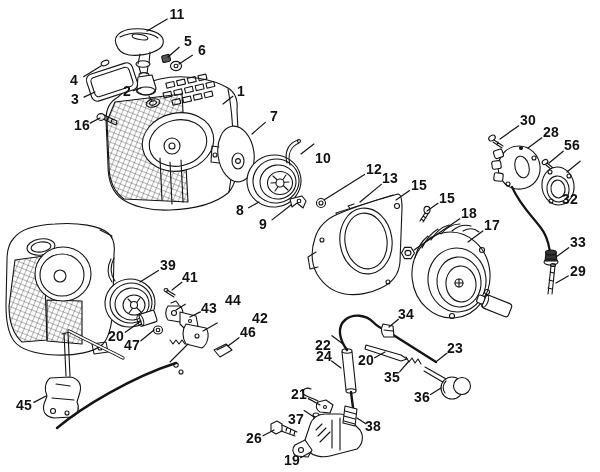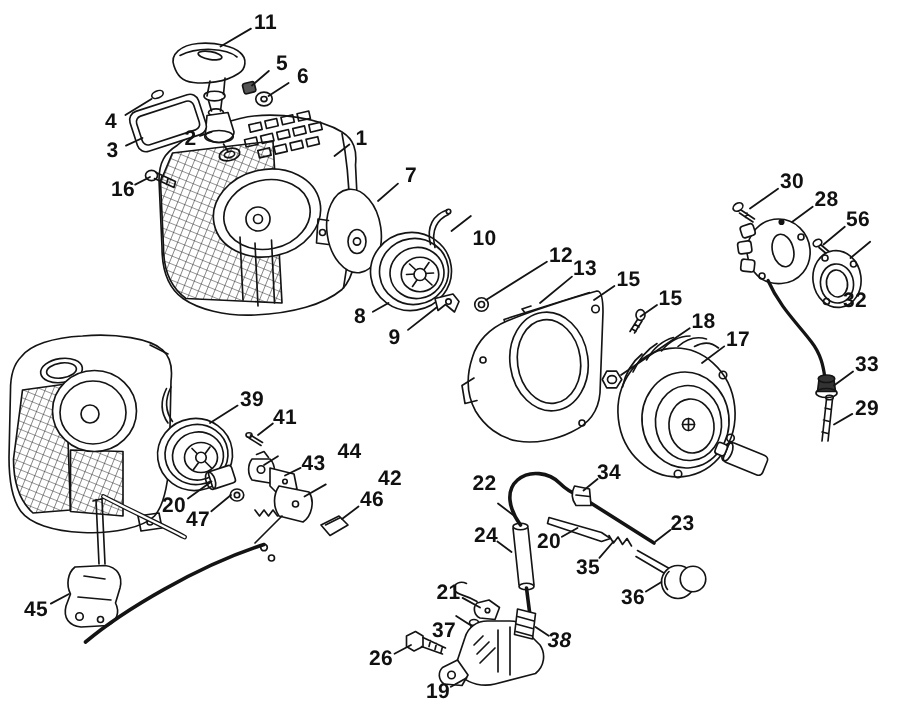--- a/index.html
+++ b/index.html
@@ -329,35 +329,35 @@
       <div class="plabel" style="left: 374px; top: 170px;">12</div>
       <div class="plabel" style="left: 390px; top: 179px;">13</div>
       <div class="plabel" style="left: 419px; top: 186px;">15</div>
       <div class="plabel" style="left: 447px; top: 199px;">15</div>
       <div class="plabel" style="left: 82px; top: 126px;">16</div>
       <div class="plabel" style="left: 492px; top: 226px;">17</div>
       <div class="plabel" style="left: 469px; top: 214px;">18</div>
       <div class="plabel" style="left: 292px; top: 461px;">19</div>
       <div class="plabel" style="left: 366px; top: 361px;">20</div>
       <div class="plabel" style="left: 299px; top: 395px;">21</div>
-      <div class="plabel" style="left: 323px; top: 322px; text-align: right;">22</div>
+      <div class="plabel" style="left: 323px; top: 346px; text-align: right;">22</div>
       <div class="plabel" style="left: 455px; top: 349px;">23</div>
       <div class="plabel" style="left: 324px; top: 357px;">24</div>
       <div class="plabel" style="left: 254px; top: 439px;">26</div>
       <div class="plabel" style="left: 551px; top: 133px;">28</div>
       <div class="plabel" style="left: 578px; top: 272px;">29</div>
       <div class="plabel" style="left: 528px; top: 121px;">30</div>
       <div class="plabel" style="left: 572px; top: 146px;">56</div>
       <div class="plabel" style="left: 570px; top: 156px; margin-top: 44px;">32</div>
       <div class="plabel" style="left: 578px; top: 243px;">33</div>
       <div class="plabel" style="left: 406px; top: 315px;">34</div>
       <div class="plabel" style="left: 392px; top: 378px;">35</div>
       <div class="plabel" style="left: 422px; top: 398px;">36</div>
       <div class="plabel" style="left: 296px; top: 420px; text-align: right;">37</div>
-      <div class="plabel" style="left: 373px; top: 427px; font-style: italic;">38</div>
+      <div class="plabel" style="left: 373px; top: 427px;">38</div>
       <div class="plabel" style="left: 168px; top: 266px;">39</div>
       <div class="plabel" style="left: 116px; top: 337px;">20</div>
       <div class="plabel" style="left: 190px; top: 278px;">41</div>
       <div class="plabel" style="left: 227px; top: 319px; margin-left: 33px;">42</div>
       <div class="plabel" style="left: 209px; top: 309px;">43</div>
       <div class="plabel" style="left: 193px; top: 301px; margin-left: 40px;">44</div>
       <div class="plabel" style="left: 24px; top: 406px;">45</div>
       <div class="plabel" style="left: 248px; top: 333px;">46</div>
       <div class="plabel" style="left: 132px; top: 346px;">47</div>
     </div>

